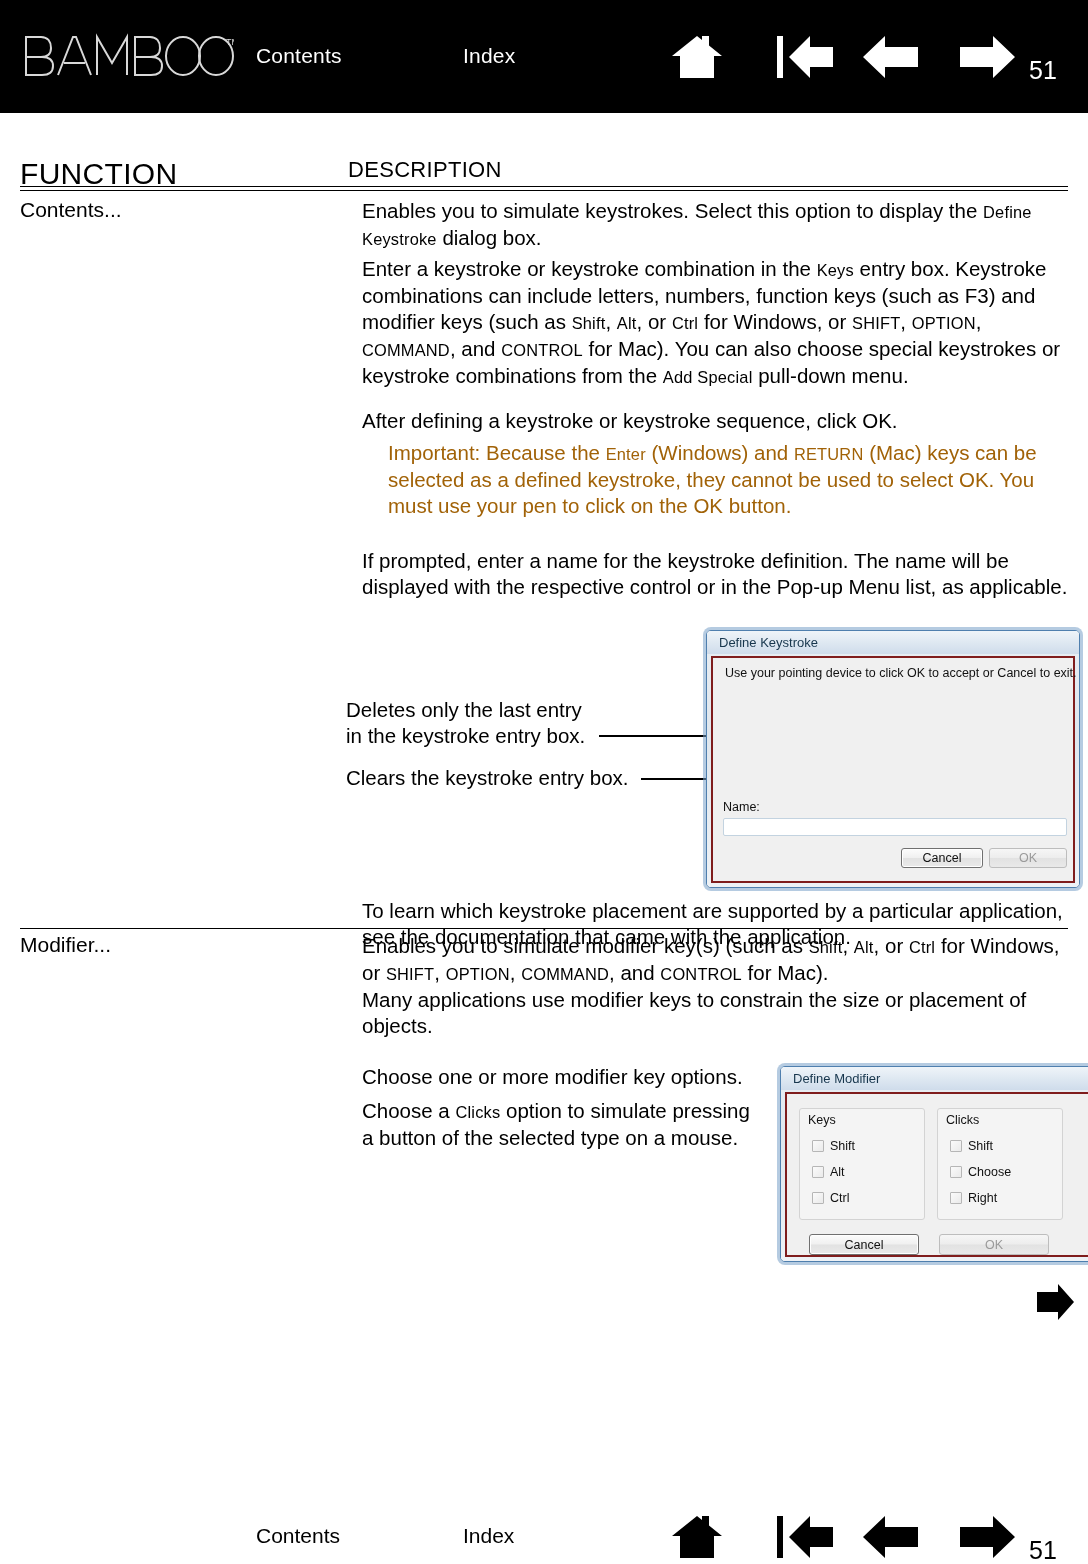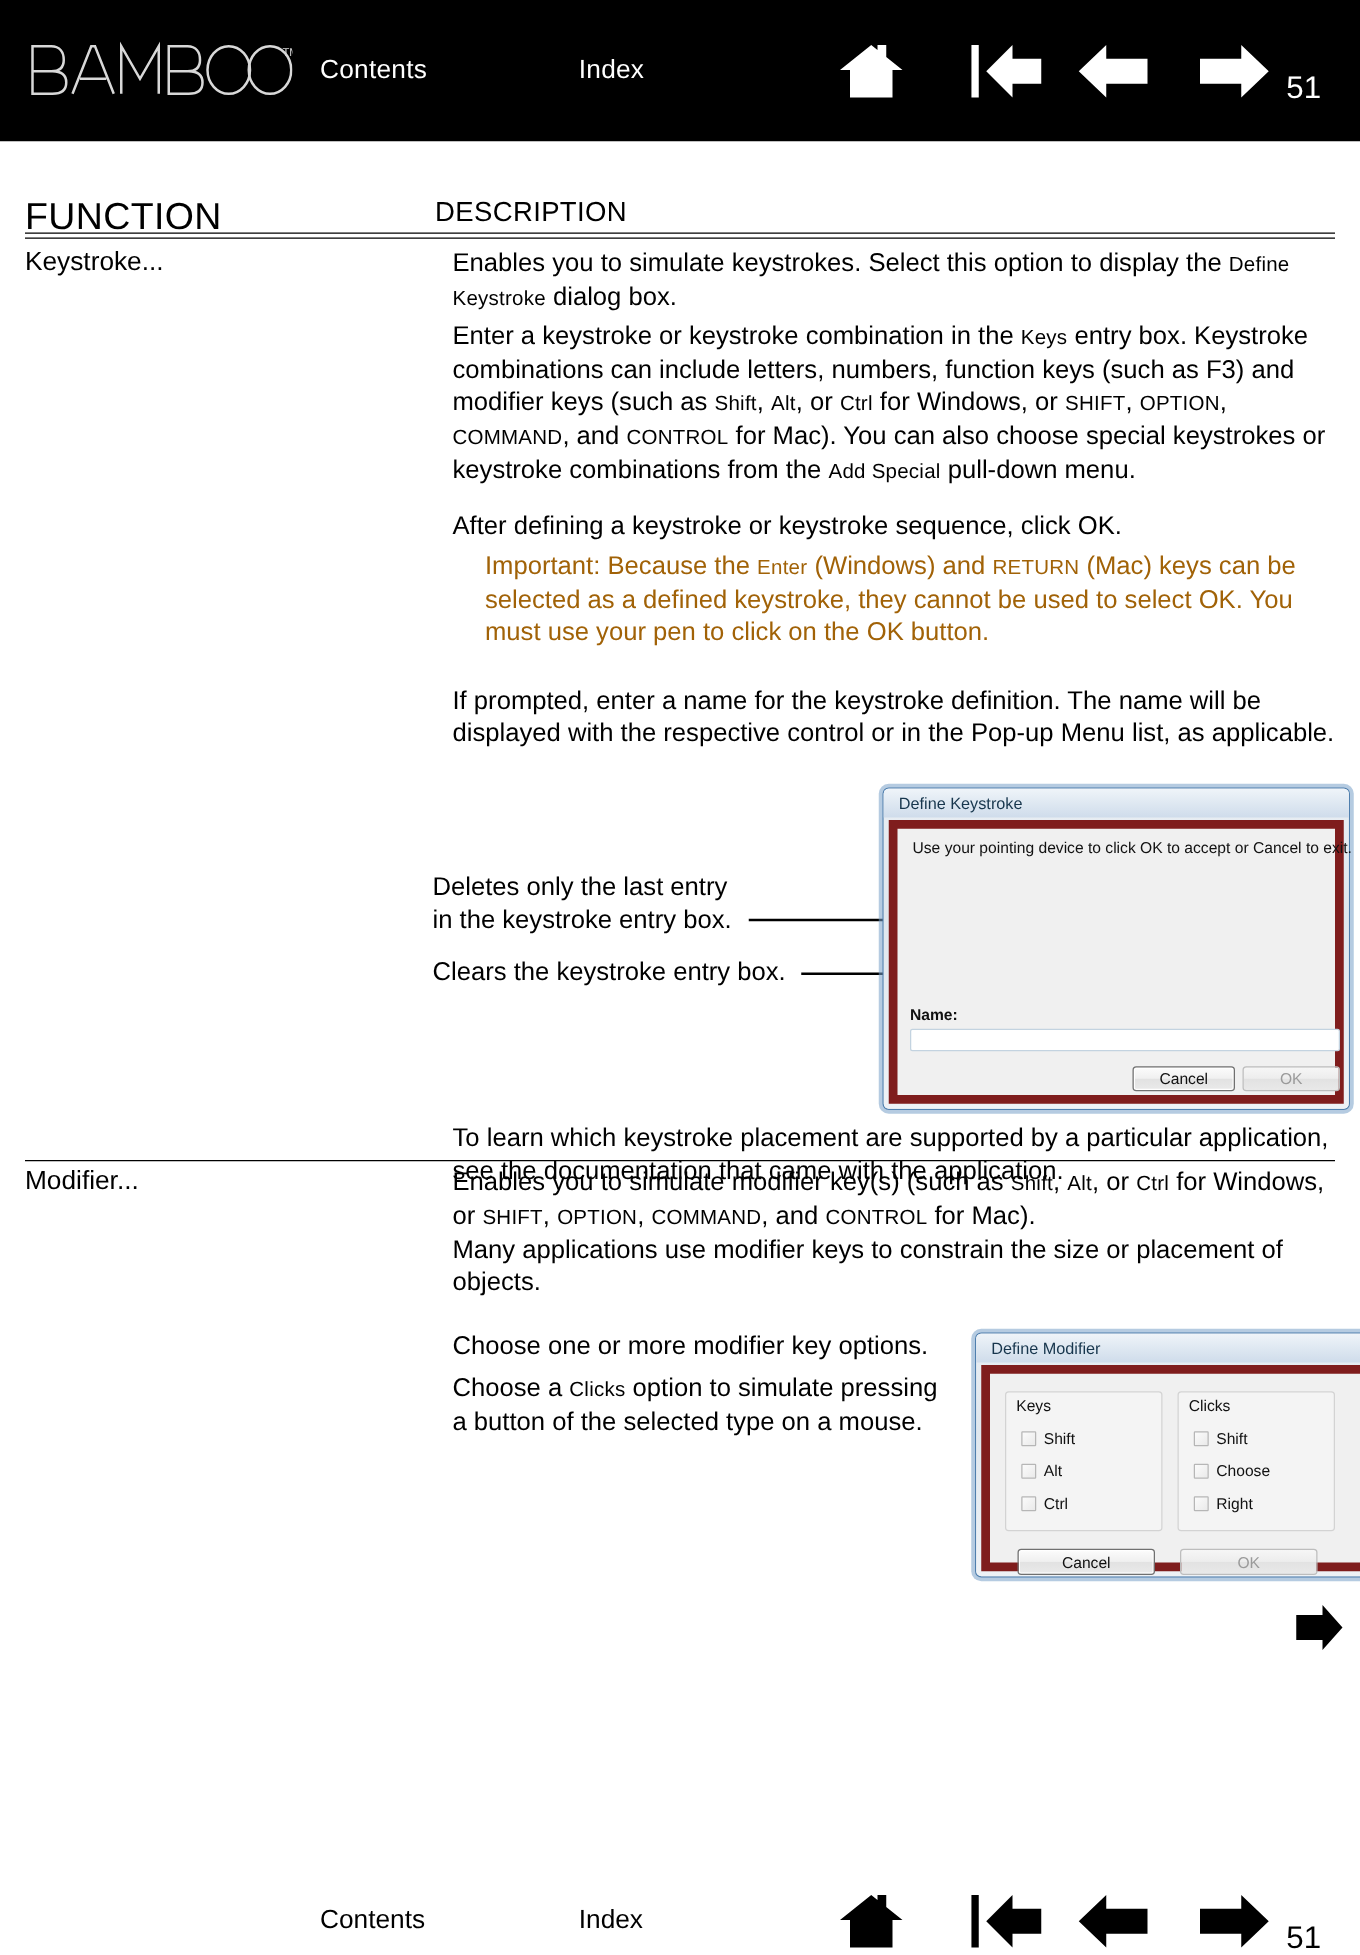--- a/index.html
+++ b/index.html
@@ -110,21 +110,21 @@
     background:linear-gradient(180deg,#eff4f9 0%,#dde7f1 55%,#cfdceb 100%);
     border-top-left-radius:4px; border-top-right-radius:4px;
   }
   .dlg-title {
     position:absolute; left:12px; top:4px;
     font-size:13px; color:#17364d; white-space:nowrap;
   }
   .dlg-body {
     position:absolute; left:4px; right:4px; top:25px; bottom:4px;
     background:#f0f0f0;
-    border:7px solid #7f1d1d;
+    border:2px solid #7f1d1d;
   }
   .dlg-instr {
     position:absolute; left:12px; top:8px;
     font-size:12.5px; color:#111; white-space:nowrap;
   }
   .groupbox {
     position:absolute;
     border:1px solid #d3d3d3;
     border-radius:3px;
     background:#f4f4f4;
@@ -160,21 +160,21 @@
     border:1px solid #707070;
     border-radius:2px;
     font-size:12.5px; color:#111;
   }
   .combo-text { position:absolute; left:8px; top:3px; }
   .combo-arrow {
     position:absolute; right:7px; top:50%; transform:translateY(-50%);
     width:0;height:0;border-left:5px solid transparent;border-right:5px solid transparent;
     border-top:6px solid #222;
   }
-  .fld-label { position:absolute; font-size:12.5px; color:#111;font-weight:bold; }
+  .fld-label { position:absolute; font-size:12.5px; color:#111; }
   .cb-row { position:absolute; font-size:12.5px; color:#111; display:flex; align-items:center; }
   .cb-box {
     width:12px;height:12px;margin-right:6px;
     background:linear-gradient(135deg,#fbfbfb,#eaeaea);
     border:1px solid #b6b6b6;border-radius:1px;
     display:inline-block; flex:0 0 auto;
   }
 
   
   .arrow-next-big { position:absolute; left:1035px; top:1282px; }
@@ -245,21 +245,21 @@
 
 <div class="tbl-head">
   <div class="col-fn">FUNCTION</div>
   <div class="col-de">DESCRIPTION</div>
 </div>
 <div class="rule rule-double-top"></div>
 <div class="rule rule-double-bot"></div>
 <div class="rule rule-mid"></div>
 
 <div class="fn-label fn-keystroke">
-  <span>Keystroke...</span>
+  <span>Contents...</span>
 </div>
 
 <div class="desc p1">
   <span>Enables you to simulate keystrokes.  Select this option to display the </span><span class="sc">Define Keystroke</span><span> dialog box.</span>
 </div>
 
 <div class="desc p2">
   <span>Enter a keystroke or keystroke combination in the </span><span class="sc">Keys</span><span> entry box. Keystroke combinations can include letters, numbers, function keys (such as F3) and modifier keys (such as </span><span class="sc">Shift</span><span>, </span><span class="sc">Alt</span><span>, or </span><span class="sc">Ctrl</span><span> for Windows, or </span><span class="sc">SHIFT</span><span>, </span><span class="sc">OPTION</span><span>, </span><span class="sc">COMMAND</span><span>, and </span><span class="sc">CONTROL</span><span> for Mac).  You can also choose special keystrokes or keystroke combinations from the </span><span class="sc">Add Special</span><span> pull-down menu.</span>
 </div>
 

